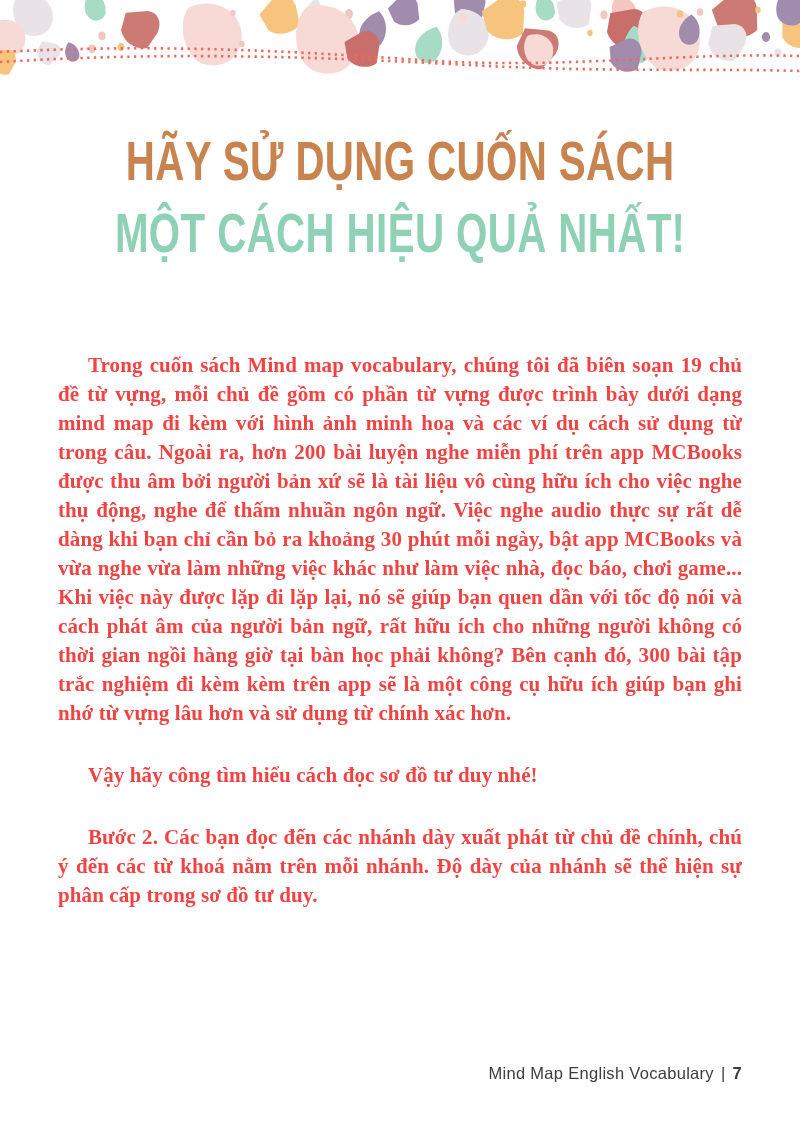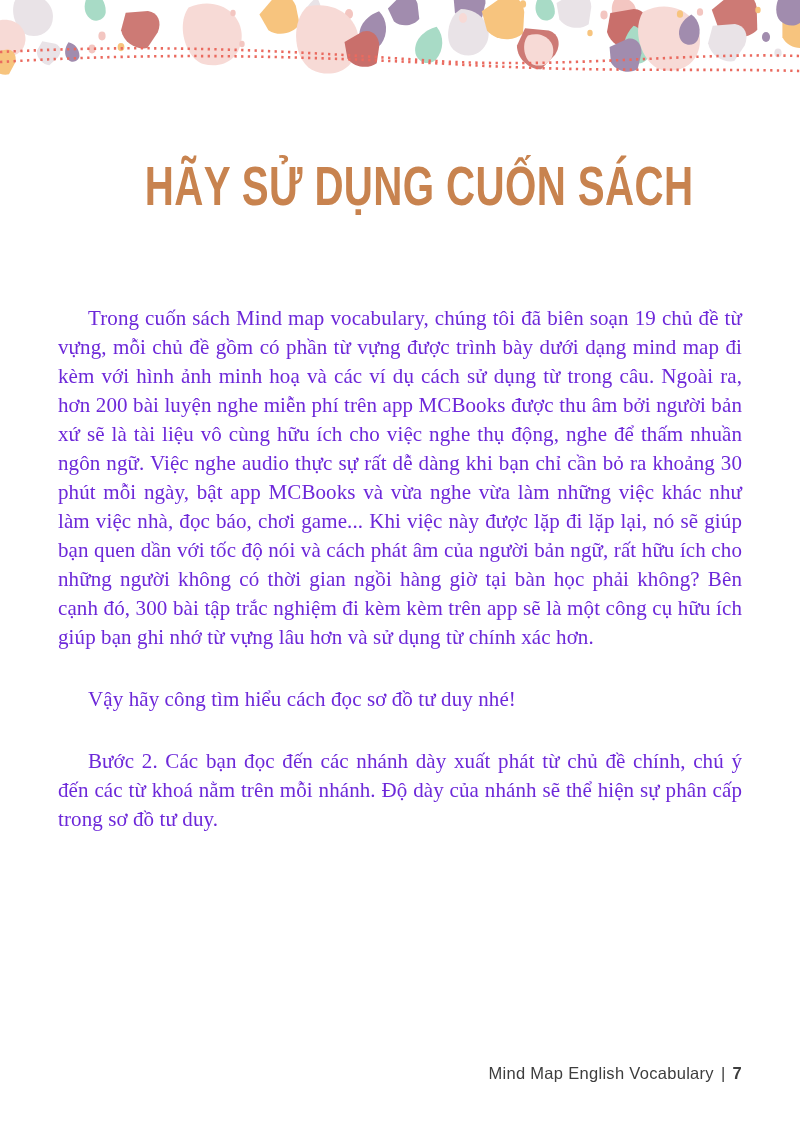--- a/index.html
+++ b/index.html
@@ -8,38 +8,39 @@
     width:800px;height:1134px;
     background:#ffffff;
     overflow:hidden;
     font-family:"Liberation Serif", serif;
   }
   .header-deco{
     display:block;
     width:800px;height:100px;
   }
   .title-block{
-    margin-top:50px;
-    text-align:right;
+    margin-top:25px;
+    text-align:center;
     line-height:72px;
     font-family:"Liberation Sans", sans-serif;
     font-weight:bold;
     font-size:56px;
     letter-spacing:0.5px;
     white-space:nowrap;
   }
   .title-line{
     display:inline-block;
     transform:scaleX(0.72);
   }
   .title-line.l1{color:#c8834f;}
   .title-line.l2{color:#8fd1b4;}
   .content{
     margin:82px 58px 0 58px;
-    color:#6d28d9;
+    color:#ef4444;
+    font-weight:bold;
   }
   .content p{
     margin:0 0 33px 0;
     font-size:21px;
     line-height:29px;
     text-align:justify;
     text-indent:30px;
     letter-spacing:0.1px;
   }
   .content p:last-child{margin-bottom:10px;}
@@ -129,20 +130,21 @@
       <use href="#blob1" class="c-mauve" transform="translate(793,9) rotate(20) scale(1.3)"></use>
     </g>
     <g>
       <path class="dotline" d="M0,52 C150,44 280,50 420,60 C560,70 680,52 800,56"></path>
       <path class="dotline" d="M0,62 C160,52 300,56 450,64 C600,73 700,68 800,71"></path>
     </g>
   </svg>
 
   <div class="title-block">
     <div><span class="title-line l1">HÃY SỬ DỤNG CUỐN SÁCH</span></div>
+    <div><span class="title-line l2">MỘT CÁCH HIỆU QUẢ NHẤT!</span></div>
   </div>
 
   <div class="content">
     <p>Trong cuốn sách Mind map vocabulary, chúng tôi đã biên soạn 19 chủ đề từ vựng, mỗi chủ đề gồm có phần từ vựng được trình bày dưới dạng mind map đi kèm với hình ảnh minh hoạ và các ví dụ cách sử dụng từ trong câu. Ngoài ra, hơn 200 bài luyện nghe miễn phí trên app MCBooks được thu âm bởi người bản xứ sẽ là tài liệu vô cùng hữu ích cho việc nghe thụ động, nghe để thấm nhuần ngôn ngữ. Việc nghe audio thực sự rất dễ dàng khi bạn chỉ cần bỏ ra khoảng 30 phút mỗi ngày, bật app MCBooks và vừa nghe vừa làm những việc khác như làm việc nhà, đọc báo, chơi game... Khi việc này được lặp đi lặp lại, nó sẽ giúp bạn quen dần với tốc độ nói và cách phát âm của người bản ngữ, rất hữu ích cho những người không có thời gian ngồi hàng giờ tại bàn học phải không? Bên cạnh đó, 300 bài tập trắc nghiệm đi kèm kèm trên app sẽ là một công cụ hữu ích giúp bạn ghi nhớ từ vựng lâu hơn và sử dụng từ chính xác hơn.</p>
     <p>Vậy hãy công tìm hiểu cách đọc sơ đồ tư duy nhé!</p>
     <p>Bước 2. Các bạn đọc đến các nhánh dày xuất phát từ chủ đề chính, chú ý đến các từ khoá nằm trên mỗi nhánh. Độ dày của nhánh sẽ thể hiện sự phân cấp trong sơ đồ tư duy.</p>
   </div>
 
   <div class="page-footer">
     <span>Mind Map English Vocabulary</span><span class="sep">|</span><span class="pagenum">7</span>

